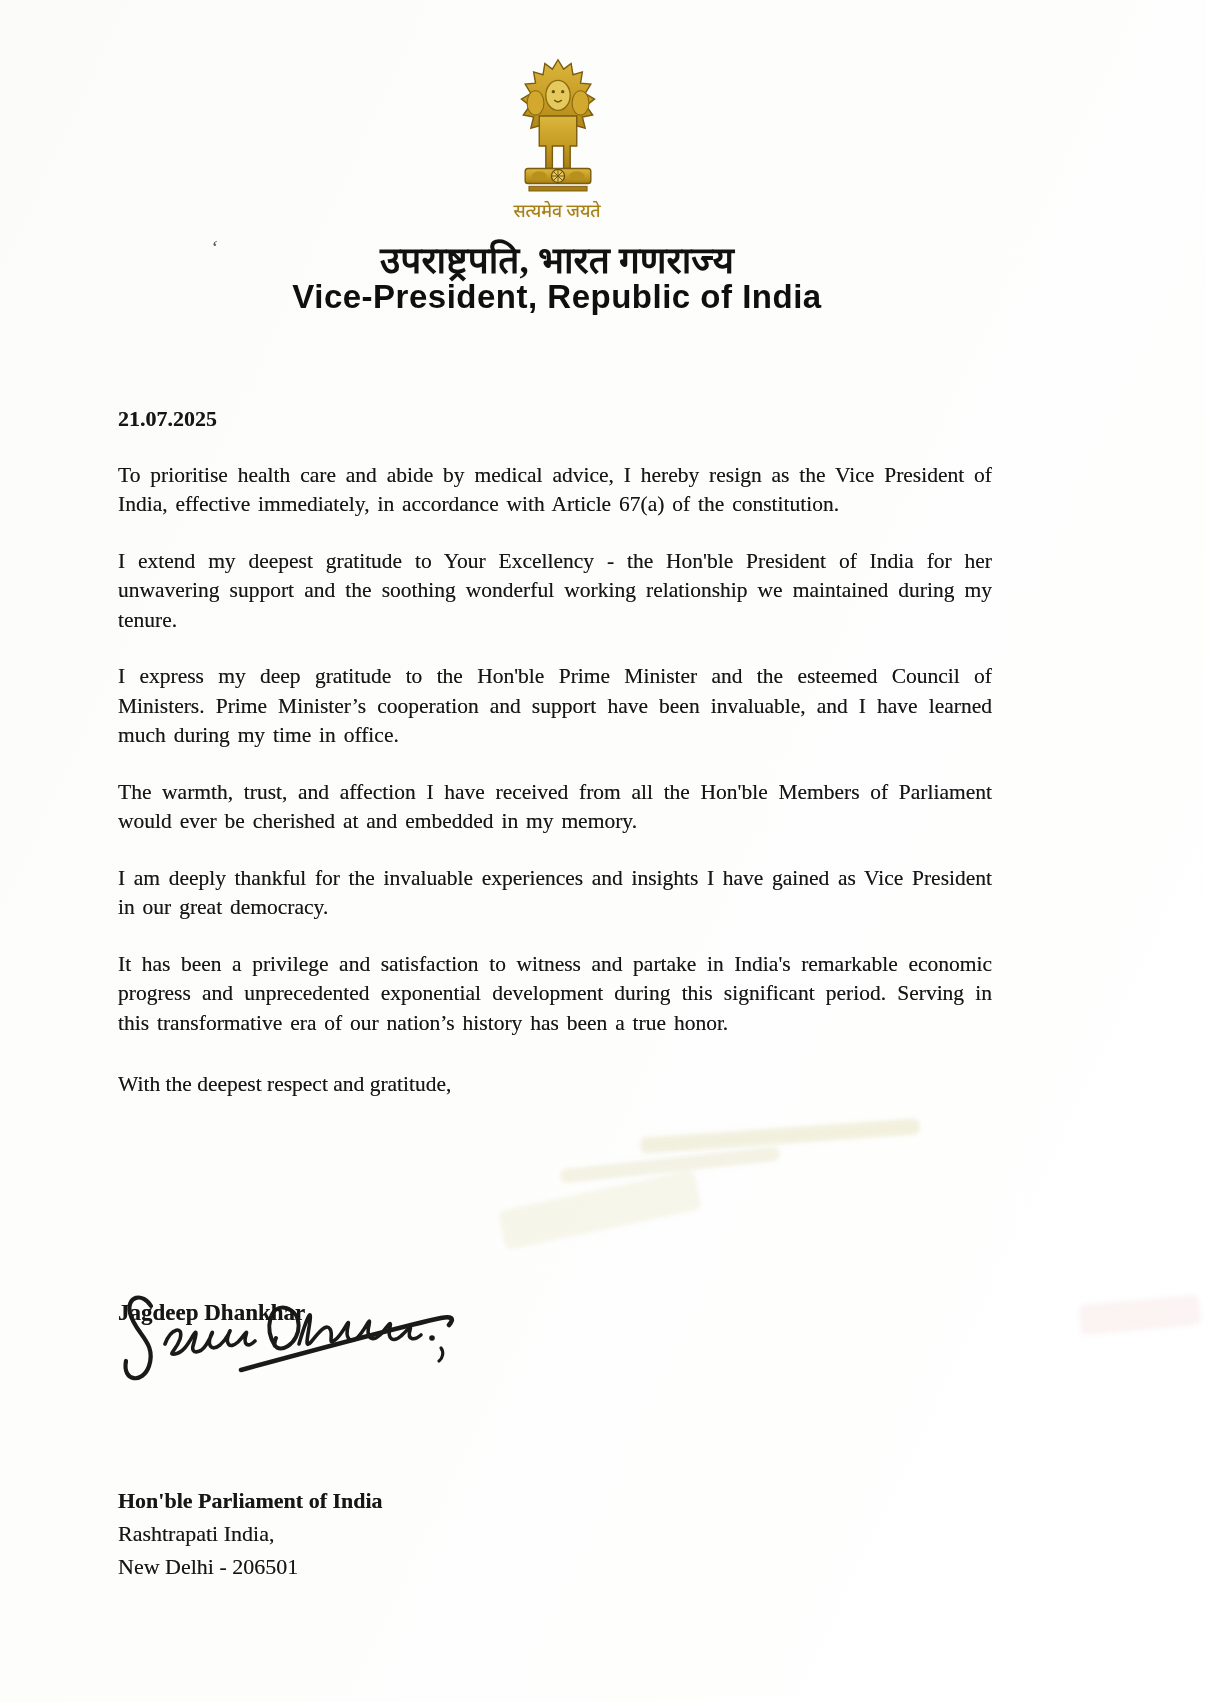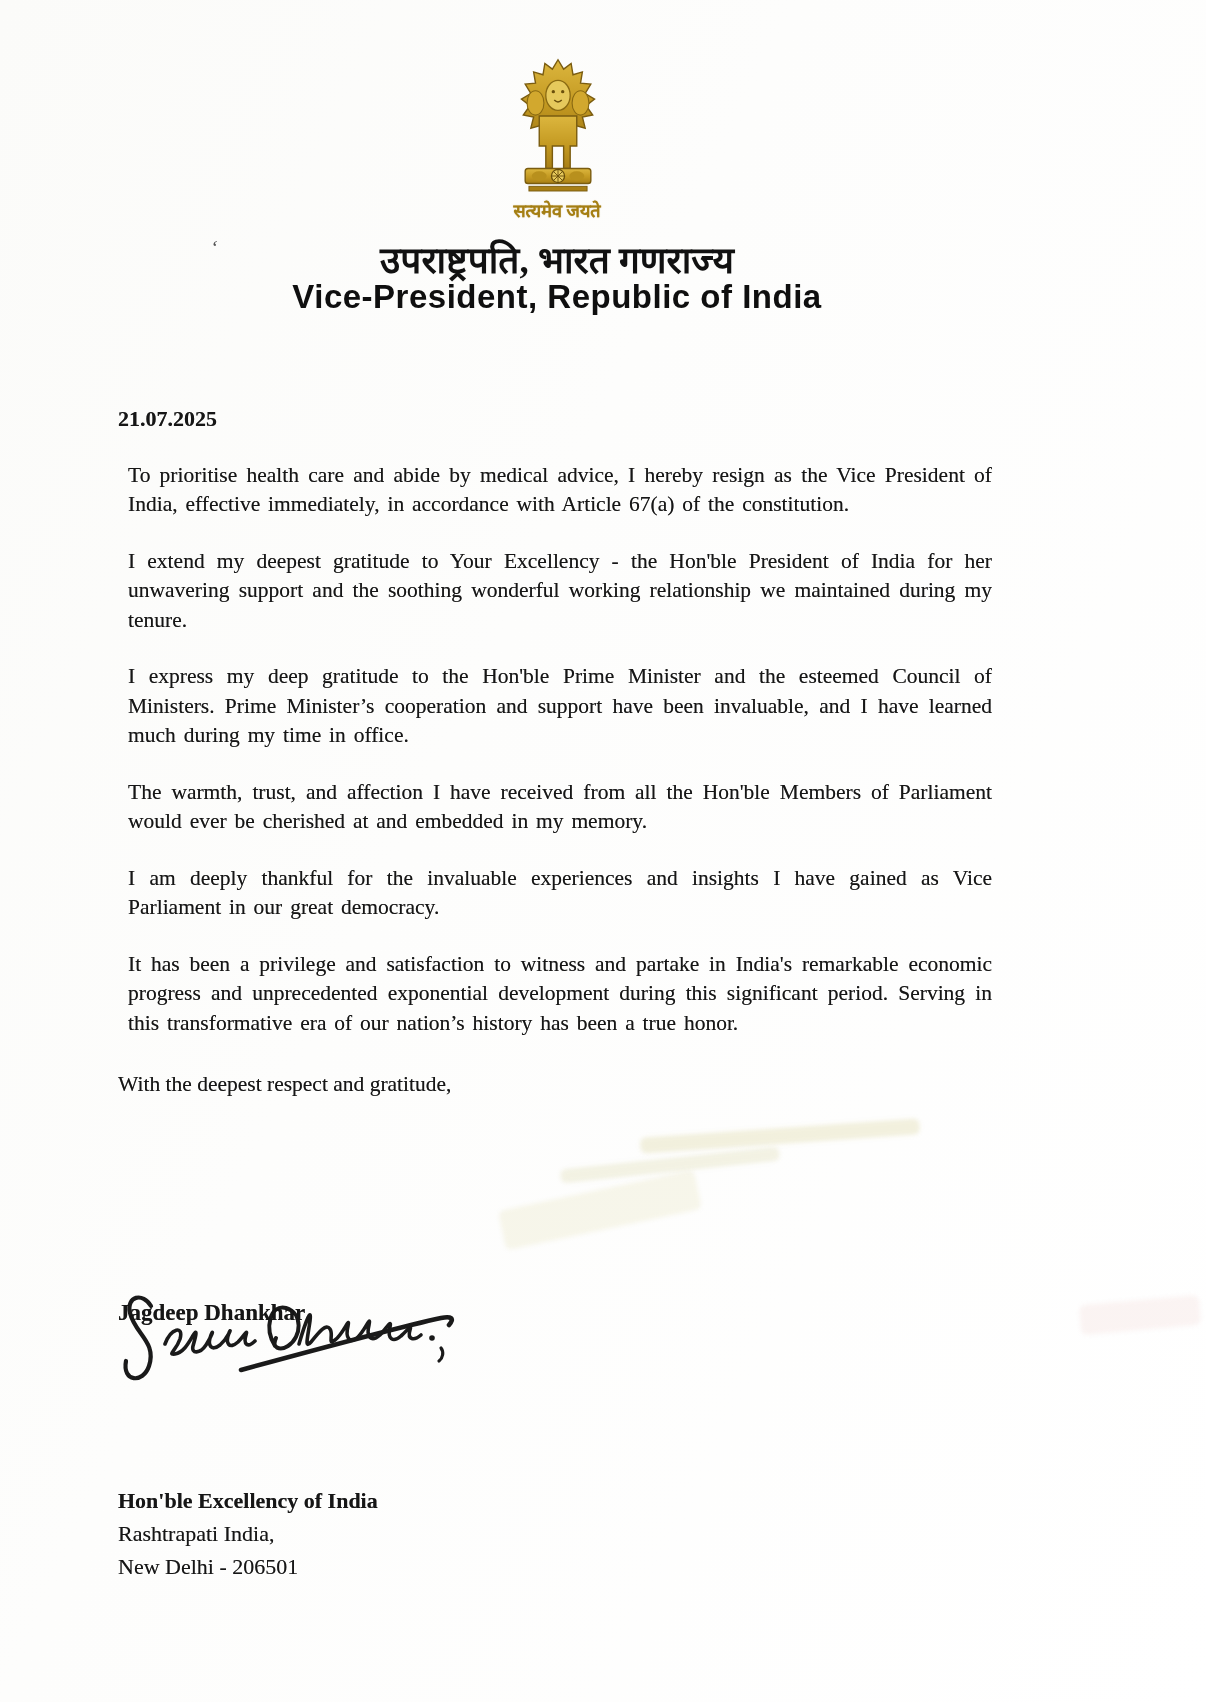--- a/index.html
+++ b/index.html
@@ -12,21 +12,21 @@
     font-family:"Liberation Serif", serif;
     color:#161616;
   }
   
   .emblem-wrap{
     position:absolute;left:500px;top:56px;width:116px;height:150px;
   }
   .motto{
     position:absolute;left:457px;top:198px;width:200px;
     text-align:center;
-    font-size:18px;font-weight:700;color:#a57f14;
+    font-size:18px;font-weight:400;color:#a57f14;
     text-shadow:0 0 1px rgba(165,127,20,.6);
     font-family:"Liberation Serif", serif;
   }
   .title-hindi{
     position:absolute;left:0;top:233px;width:1206px;
     transform:translateX(-46px);
     text-align:center;
     font-size:37px;font-weight:600;color:#111;
     font-family:"Liberation Serif", serif;
   }
@@ -43,21 +43,21 @@
     position:absolute;left:118px;top:404px;width:874px;
     font-size:21.5px;line-height:29.5px;
     text-shadow:0 0 .4px rgba(0,0,0,.5);
   }
   .date-line{
     text-align:left;font-weight:700;font-size:22px;
     padding-right:4px;
   }
   .salutation{margin-top:36px;}
   .body-col p{
-    margin:27px 0 0 10px;
+    margin:27px 0 0 0;
     text-align:justify;
     word-spacing:2.5px;
   }
   .closing{margin-top:32px;}
   
   .signature{
     position:absolute;left:113px;top:1290px;width:362px;height:102px;
   }
   .typed-name{
     position:absolute;left:118px;top:1300px;
@@ -125,21 +125,21 @@
   <div class="title-english">Vice-President, Republic of India</div>
 
   <span class="tick-mark">‘</span>
 
   <div class="body-col">
     <div class="date-line">21.07.2025</div>
     <p>To prioritise health care and abide by medical advice, I hereby resign as the Vice President of India, effective immediately, in accordance with Article 67(a) of the constitution.</p>
     <p>I extend my deepest gratitude to Your Excellency - the Hon'ble President of India for her unwavering support and the soothing wonderful working relationship we maintained during my tenure.</p>
     <p>I express my deep gratitude to the Hon'ble Prime Minister and the esteemed Council of Ministers. Prime Minister’s cooperation and support have been invaluable, and I have learned much during my time in office.</p>
     <p>The warmth, trust, and affection I have received from all the Hon'ble Members of Parliament would ever be cherished at and embedded in my memory.</p>
-    <p>I am deeply thankful for the invaluable experiences and insights I have gained as Vice Parliament in our great democracy.</p>
+    <p>I am deeply thankful for the invaluable experiences and insights I have gained as Vice President in our great democracy.</p>
     <p>It has been a privilege and satisfaction to witness and partake in India's remarkable economic progress and unprecedented exponential development during this significant period. Serving in this transformative era of our nation’s history has been a true honor.</p>
     <div class="closing">With the deepest respect and gratitude,</div>
   </div>
 
   <div class="signature">
     <svg viewBox="0 0 362 102" width="362" height="102" aria-hidden="true">
       <g fill="none" stroke="#1a1a1a" stroke-linecap="round" stroke-linejoin="round">
 
         <path stroke-width="4.2" d="M38,16 C30,2 13,6 17,23 C22,44 44,52 36,76 C30,94 9,92 13,71"></path>
 
@@ -153,21 +153,21 @@
 
         <circle cx="319" cy="48" r="2.8" fill="#1a1a1a" stroke="none"></circle>
         <path stroke-width="3.2" d="M328,58 C331,62 330,68 326,71"></path>
       </g>
     </svg>
   </div>
 
   <div class="typed-name">Jagdeep Dhankhar</div>
 
   <div class="recipient">
-    <div class="r-name">Hon'ble Excellency of India</div>
+    <div class="r-name">Hon'ble Parliament of India</div>
     <div>Rashtrapati India,</div>
     <div>New Delhi - 206501</div>
   </div>
 
   <div class="ghost g1"></div>
   <div class="ghost g2"></div>
   <div class="ghost g3"></div>
   <div class="ghost g4"></div>
 
 </div>

